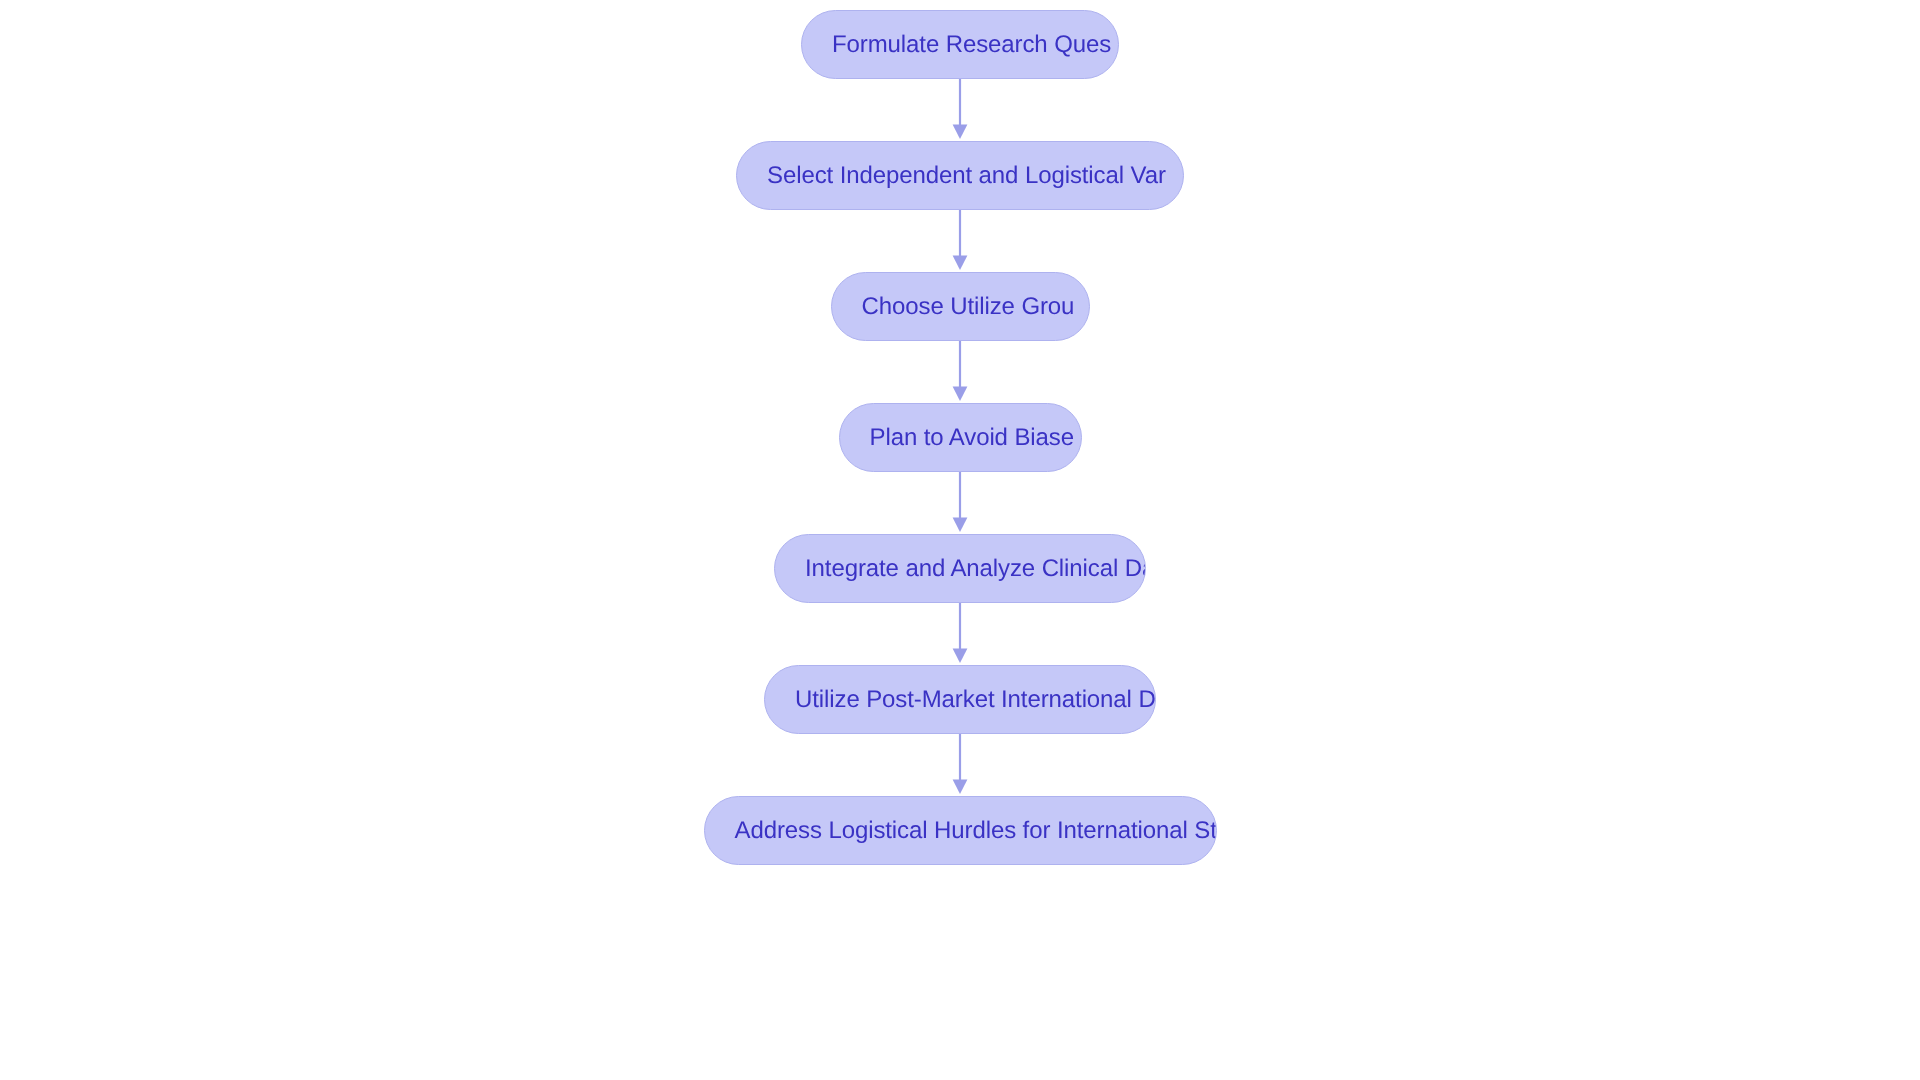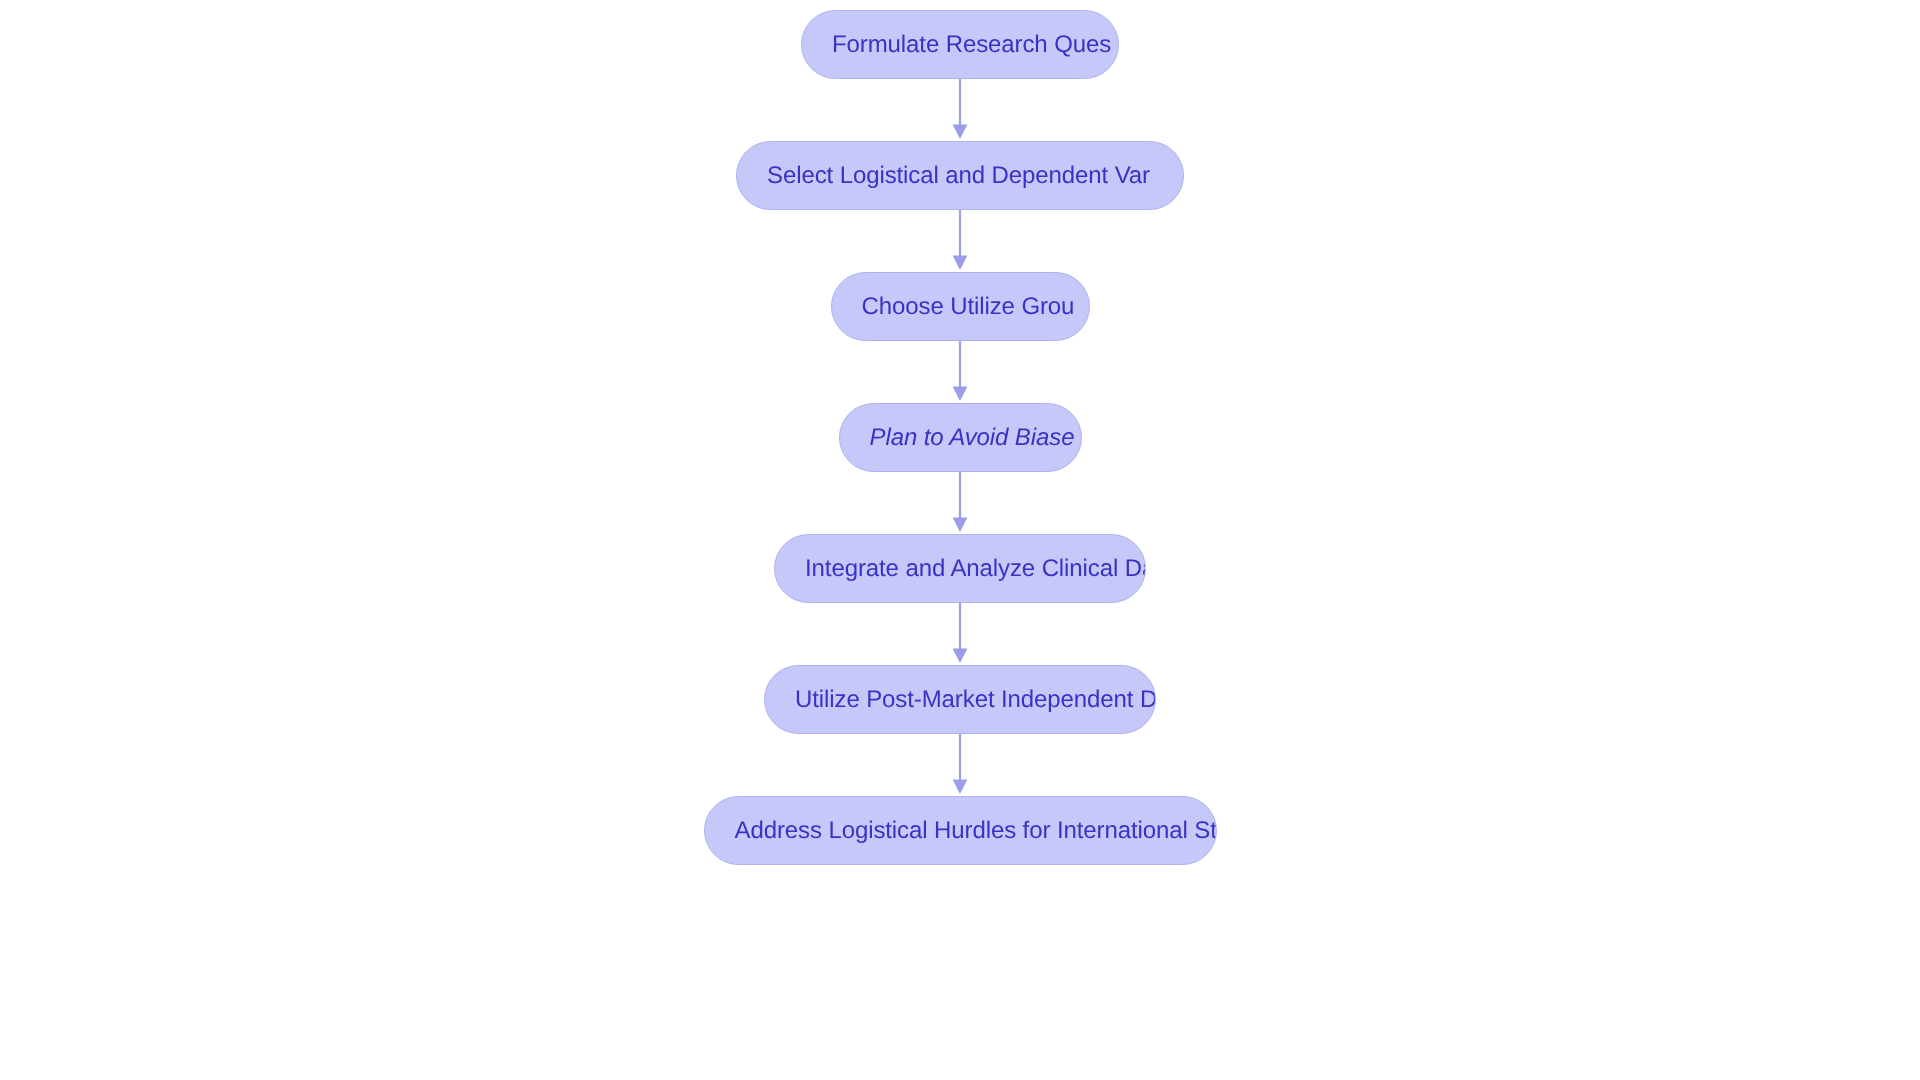--- a/index.html
+++ b/index.html
@@ -71,21 +71,21 @@
   }
   .connector svg {
     display: block;
     overflow: visible;
   }
 
   
   .n0 { width: 318px; }
   .n1 { width: 448px; }
   .n2 { width: 259px; }
-  .n3 { width: 243px; font-style: italic; }
+  .n3 { width: 243px; }
   .n4 { width: 372px; }
   .n5 { width: 392px; }
   .n6 { width: 513px; }
 
   .c0 { height: 62px; }
   .c1 { height: 62px; }
   .c2 { height: 62px; }
   .c3 { height: 62px; }
   .c4 { height: 62px; }
   .c5 { height: 62px; }
@@ -105,21 +105,21 @@
     </div>
 
     <div class="connector c0">
       <svg width="24" height="62" viewBox="0 0 24 62">
         <line x1="12" y1="0" x2="12" y2="48" stroke="#9a9ee8" stroke-width="2.2"></line>
         <polygon points="12,60 4.6,45.5 19.4,45.5" fill="#9a9ee8"></polygon>
       </svg>
     </div>
 
     <div class="node n1">
-      <span class="node-label">Select Logistical and Dependent Var</span>
+      <span class="node-label">Select Independent and Logistical Var</span>
     </div>
 
     <div class="connector c1">
       <svg width="24" height="62" viewBox="0 0 24 62">
         <line x1="12" y1="0" x2="12" y2="48" stroke="#9a9ee8" stroke-width="2.2"></line>
         <polygon points="12,60 4.6,45.5 19.4,45.5" fill="#9a9ee8"></polygon>
       </svg>
     </div>
 
     <div class="node n2">
@@ -149,21 +149,21 @@
     </div>
 
     <div class="connector c4">
       <svg width="24" height="62" viewBox="0 0 24 62">
         <line x1="12" y1="0" x2="12" y2="48" stroke="#9a9ee8" stroke-width="2.2"></line>
         <polygon points="12,60 4.6,45.5 19.4,45.5" fill="#9a9ee8"></polygon>
       </svg>
     </div>
 
     <div class="node n5">
-      <span class="node-label">Utilize Post-Market Independent D</span>
+      <span class="node-label">Utilize Post-Market International D</span>
     </div>
 
     <div class="connector c5">
       <svg width="24" height="62" viewBox="0 0 24 62">
         <line x1="12" y1="0" x2="12" y2="48" stroke="#9a9ee8" stroke-width="2.2"></line>
         <polygon points="12,60 4.6,45.5 19.4,45.5" fill="#9a9ee8"></polygon>
       </svg>
     </div>
 
     <div class="node n6">

